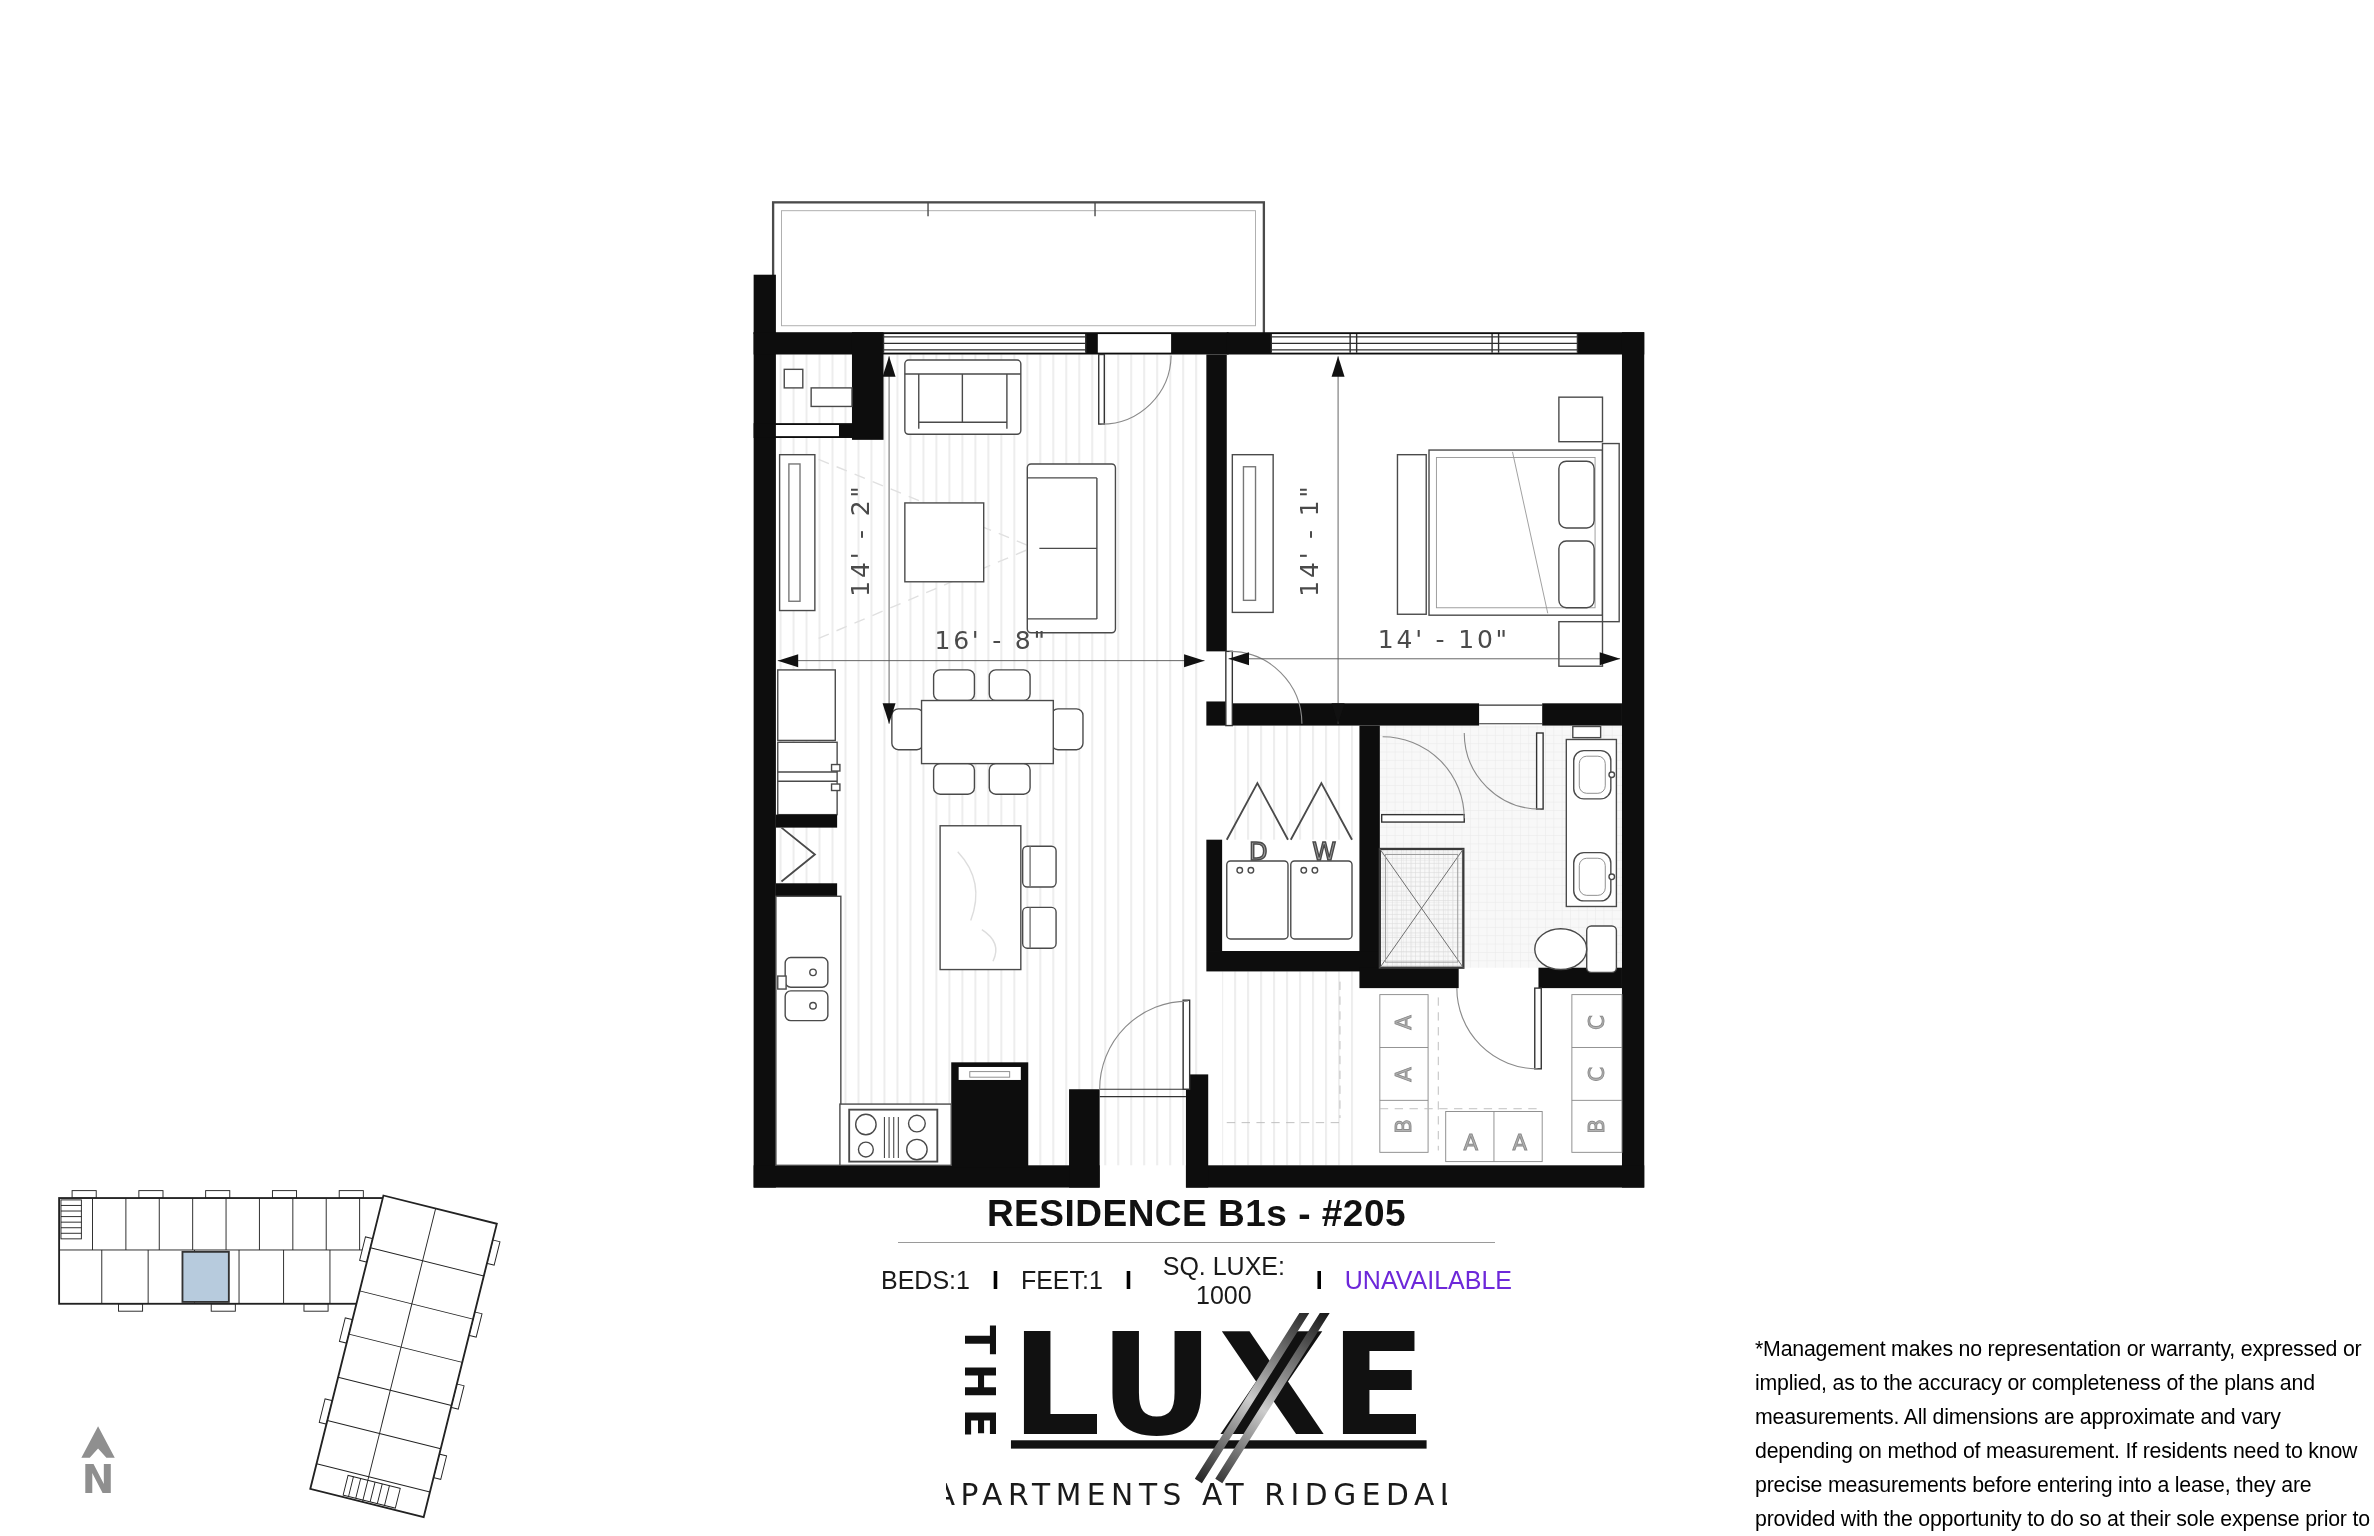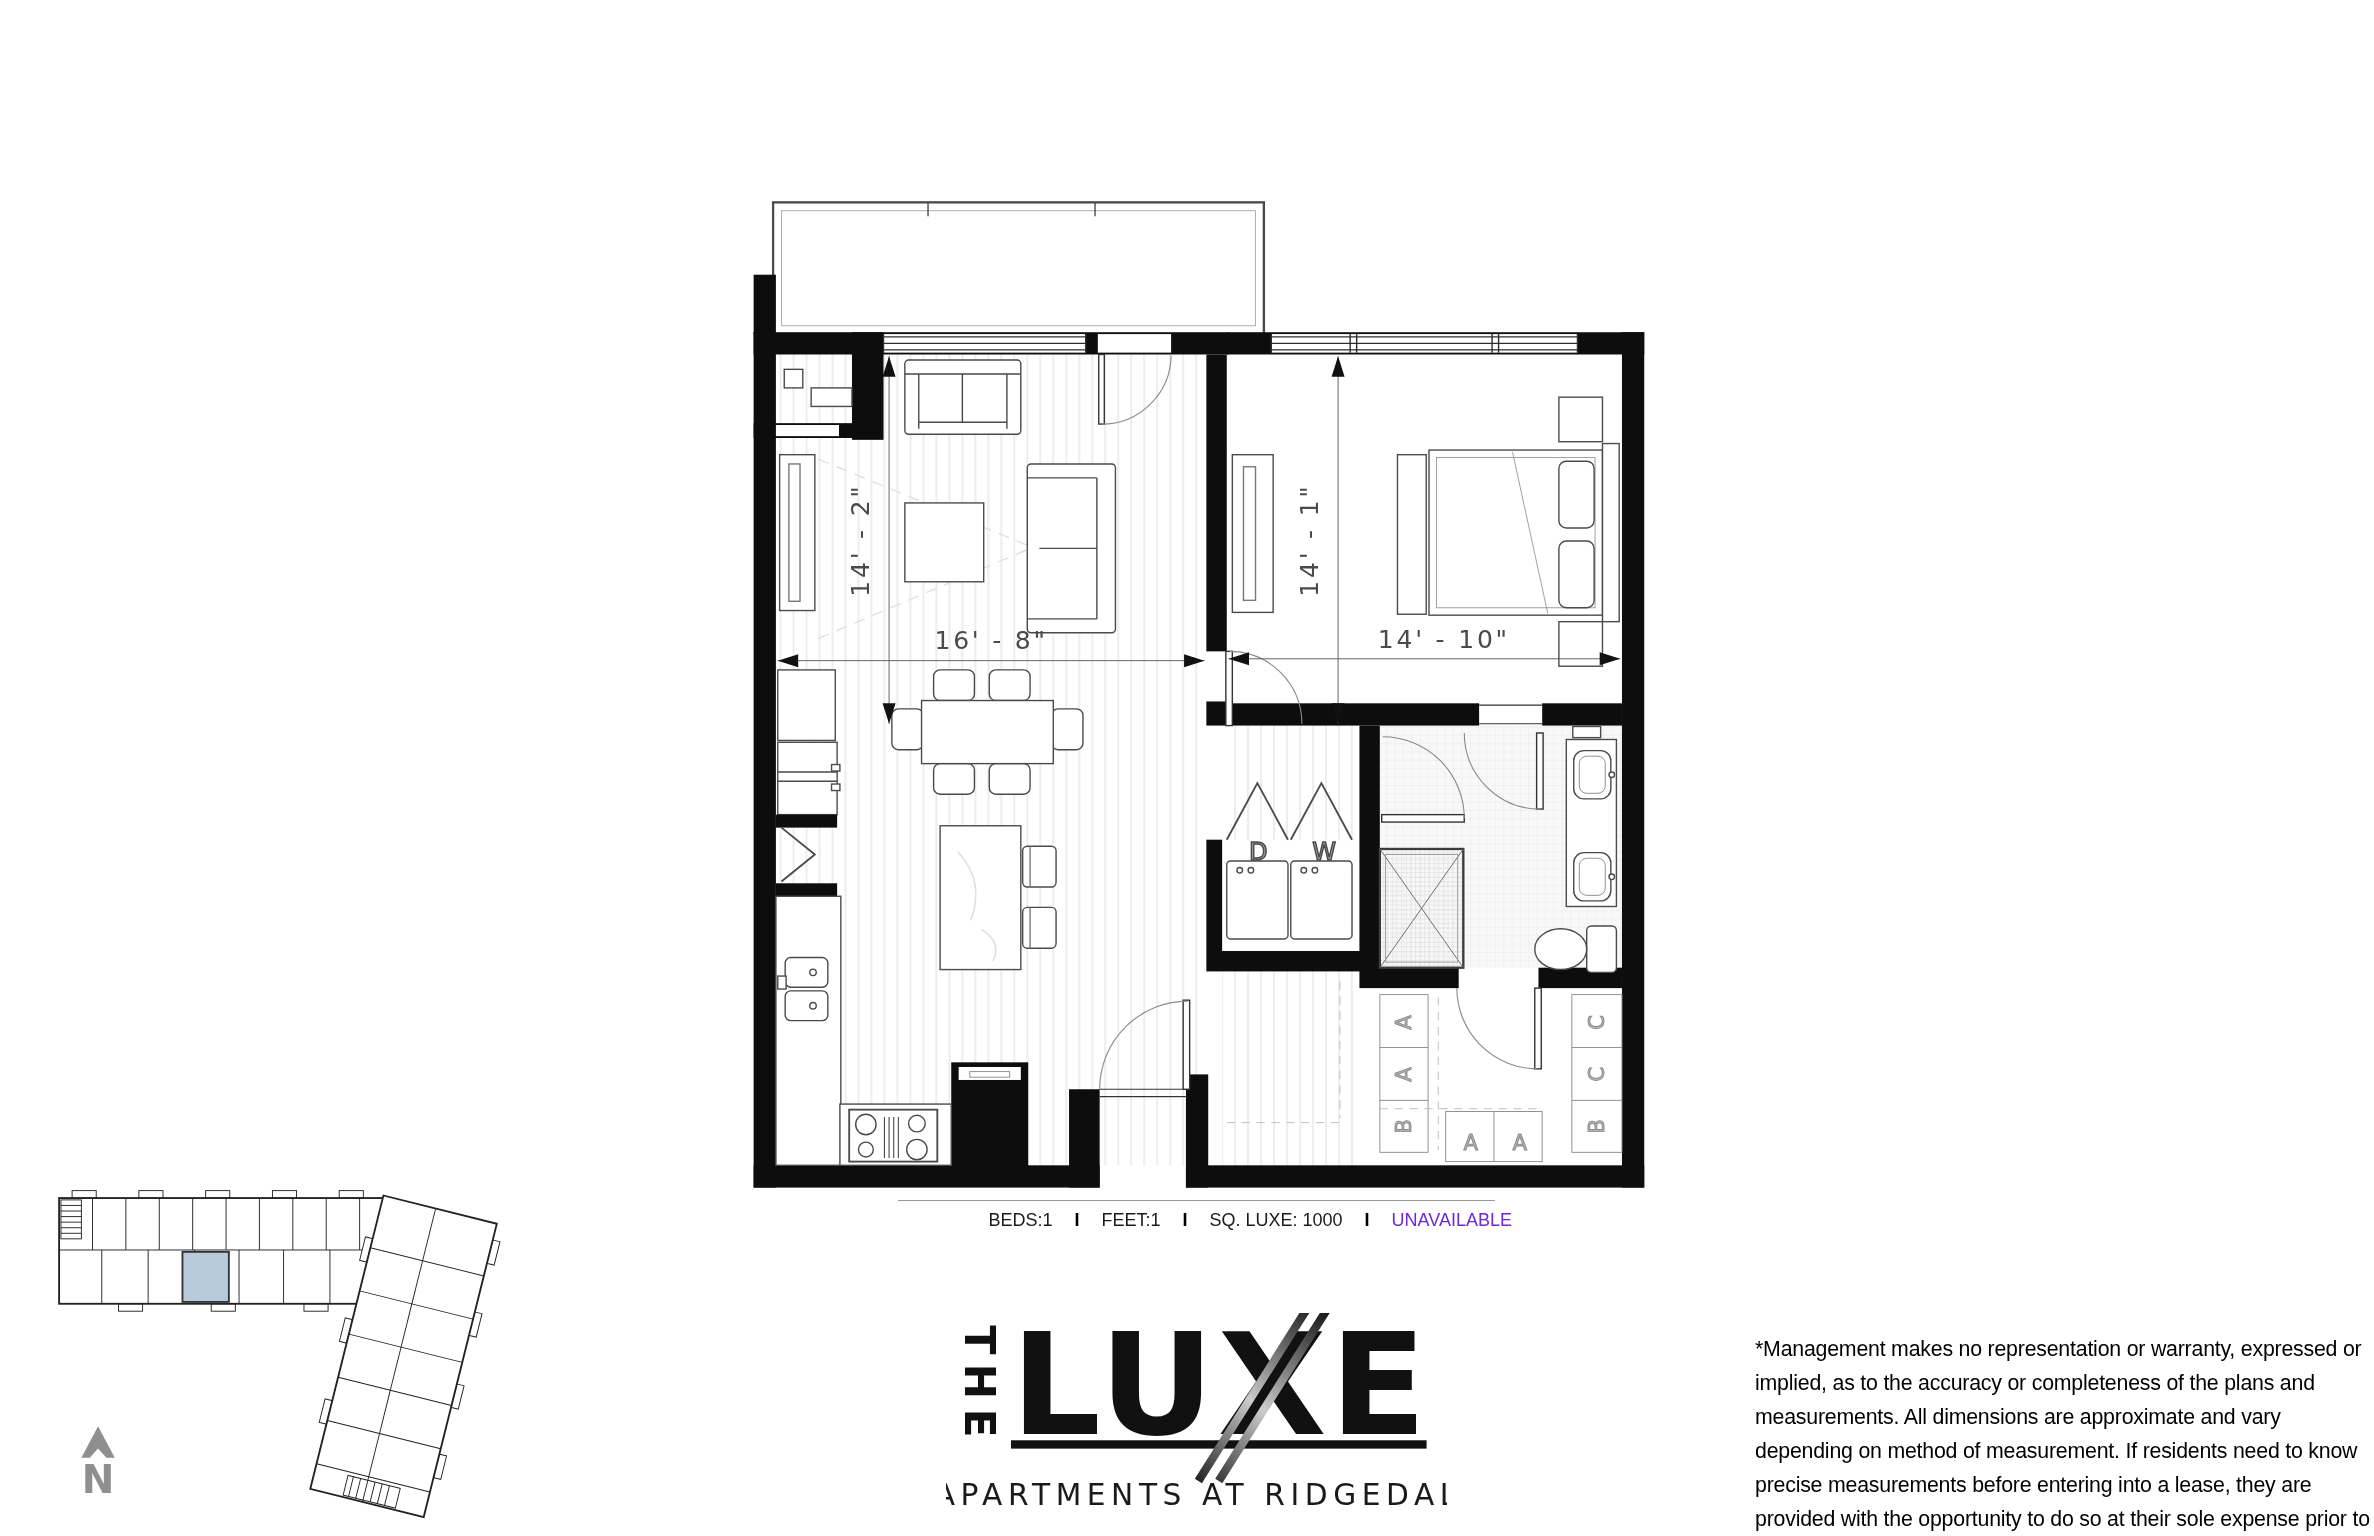--- a/index.html
+++ b/index.html
@@ -3,21 +3,21 @@
 <meta charset="utf-8">
 <style>
   html,body{margin:0;padding:0;}
   body{width:2375px;height:1536px;position:relative;background:#ffffff;
        font-family:"Liberation Sans", sans-serif;overflow:hidden;}
   .abs{position:absolute;}
   
   #title-block{left:881px;top:1193px;width:631px;text-align:center;}
   #plan-title{font-size:37px;font-weight:bold;color:#111;letter-spacing:0.5px;}
   #title-rule{border:none;border-top:1.9px solid #9a9a9a;margin:7.4px 16.7px 0 16.7px;}
-  #specs{margin-top:8.3px;font-size:18px;color:#1a1a1a;display:flex;justify-content:flex-end;align-items:center;}
+  #specs{margin-top:8.3px;font-size:25px;color:#1a1a1a;display:flex;justify-content:flex-end;align-items:center;}
   #specs .sep{font-weight:bold;margin:0 22px;color:#000;}
   #specs .unavail{color:#6d28d9;}
   
   #disclaimer{left:1755px;top:1332px;width:623px;font-size:21.3px;line-height:34px;
               color:#000;letter-spacing:-0.2px;text-align:left;}
   svg text{font-family:"DejaVu Sans", sans-serif;}
   .dim{fill:#4a4a4a;font-size:27px;letter-spacing:3px;}
   .shelf{fill:#b3b3b3;font-size:23px;}
   .dw{fill:#9c9c9c;font-size:26px;}
 </style>
@@ -306,20 +306,21 @@
     </g>
   </g>
 
   <g>
     <polygon points="88,1572 106,1538 124,1572 115,1572 106,1562 97,1572" fill="#8f8f8f"></polygon>
     <text x="106" y="1610" text-anchor="middle" font-size="42" font-weight="bold" fill="#8f8f8f">N</text>
   </g>
 </svg>
 
 <div class="abs" id="title-block">
+  <div id="plan-title">RESIDENCE B1s - #205</div>
   <hr id="title-rule">
   <div id="specs">
     <span>BEDS:1</span>
     <span class="sep">I</span>
     <span>FEET:1</span>
     <span class="sep">I</span>
     <span>SQ. LUXE: 1000</span>
     <span class="sep">I</span>
     <span class="unavail">UNAVAILABLE</span>
   </div>

